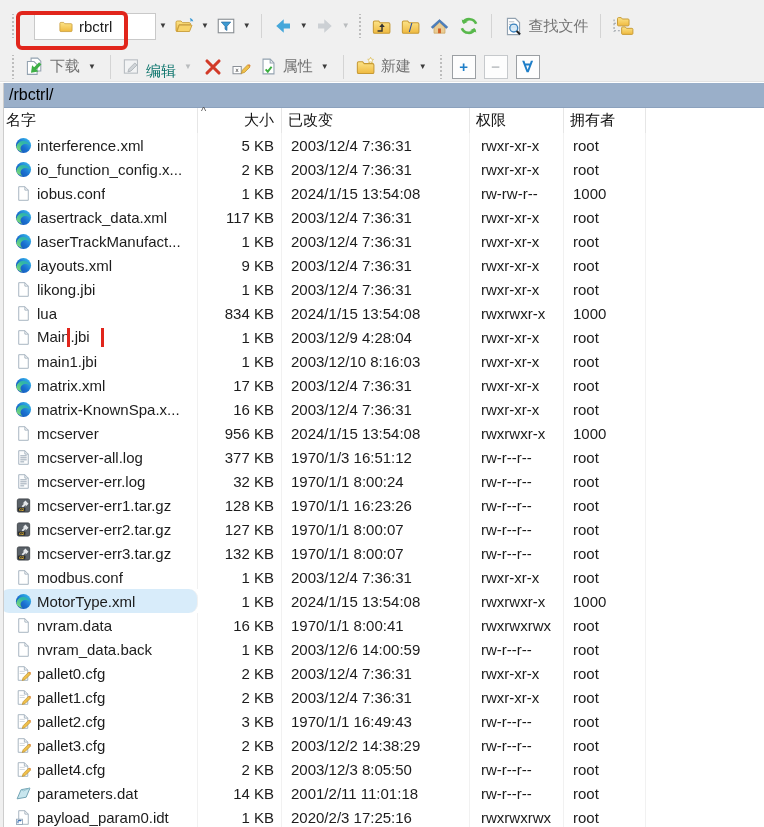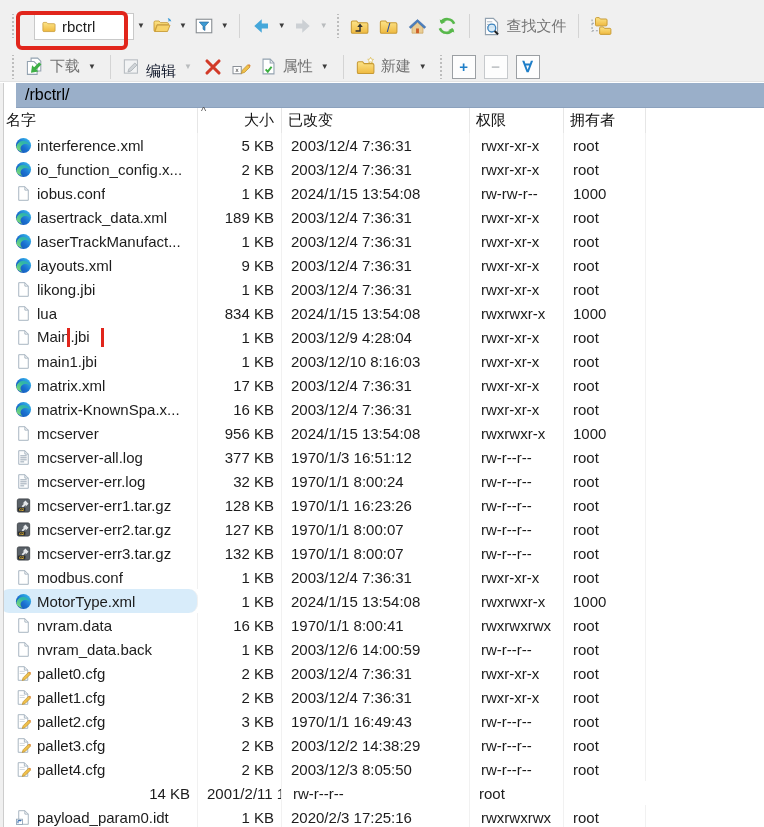--- a/index.html
+++ b/index.html
@@ -16,43 +16,43 @@
   
   .toolbar{position:absolute;left:0;right:0;background:var(--tb-bg);display:flex;align-items:center;}
   .toolbar-1{top:0;height:52px;padding-left:6px;}
   .toolbar-2{top:52px;height:30px;padding-left:6px;border-bottom:1px solid #e3e3e3;text-align:center;}
   .grip{width:4px;height:24px;margin:0 5px;
     background-image:radial-gradient(#bdbdbd 1px,transparent 1.3px);
     background-size:4px 4px;background-position:center;}
   .vsep{width:1px;height:24px;background:#d4d4d4;margin:0 7px;}
   .tbtn{display:flex;align-items:center;gap:5px;padding:3px 4px;border-radius:3px;}
   .tbtn .lbl{font-size:15px;color:#737373;white-space:nowrap;}
-  .tbtn.disabled .lbl{color:#0f172a;margin-top:9px;}
+  .tbtn.disabled .lbl{color:#0f766e;margin-top:9px;}
   .caret{font-size:8px;color:#3c3c3c;padding:0 3px;line-height:1;}
   .caret.dim{color:#b9bcbe;}
   .addr-combo{display:flex;align-items:center;gap:6px;background:#fff;
-    border:1px solid #c9c9c9;height:27px;width:100px;padding:0 6px;margin-left:14px;}
+    border:1px solid #c9c9c9;height:27px;width:122px;padding:0 23px;margin-left:14px;}
   .addr-combo .addr-text{font-size:15px;}
   .sqbtn{width:24px;height:24px;border:1px solid #9b9fa3;background:#fdfdfd;
     display:flex;align-items:center;justify-content:center;margin:0 4px;
     font-size:15px;font-weight:bold;}
   .sqbtn.blue{color:#1e7ec8;}
   .sqbtn.dim{color:#c0c3c6;border-color:#c6c9cc;}
   .icon{display:inline-flex;align-items:center;justify-content:center;}
   .icon svg{display:block;}
 
   
   .annot{position:absolute;border:4px solid var(--red);border-radius:6px;
     pointer-events:none;z-index:50;background:transparent;}
   .annot-address{left:16px;top:11px;width:112px;height:39px;}
   .annot-ext{display:inline-block;border:3px solid var(--red);border-radius:4px;
     padding:0 11px 1px 1px;margin:-4px 8px -4px -3px;line-height:20px;}
 
   
-  .pathbar{position:absolute;top:83px;left:16px;right:0;height:25px;
+  .pathbar{position:absolute;top:83px;left:0;right:0;height:25px;
     background:var(--pathbar);border-bottom:1px solid #8ba1bd;
     display:flex;align-items:center;padding-left:9px;font-size:16px;color:#000;}
 
   
   .grid-cols{display:grid;grid-template-columns:198px 84px 188px 94px 82px 1fr;}
   .thead{position:absolute;top:108px;left:0;right:0;height:25px;background:#fff;
     font-size:15px;color:#111;}
   .thead .hcell{display:flex;align-items:center;border-right:1px solid #e6e6e6;
     padding-left:6px;height:25px;}
   .thead .hcell.size{justify-content:flex-end;padding-right:7px;padding-left:0;}
@@ -384,21 +384,21 @@
       <div class="trow grid-cols">
         <div class="cell name">
           <span class="ficon">
             <svg viewBox="0 0 16 16">
               <circle cx="8" cy="8" r="7.1" fill="url(#egB)"></circle>
               <path d="M1.4 10.2C1.3 5.9 5.3 3.2 8.9 3.7c2.8.4 4.6 2.1 5.1 4.3-1.4-1.3-3.8-1.9-5.9-1.1C5.8 7.8 4.7 10 5.4 12c.3.9.9 1.6 1.6 2.1-2.7-.4-4.8-1.9-5.6-3.9z" fill="url(#egG)"></path>
             </svg>
           </span>
           <span class="fname">lasertrack_data.xml</span>
         </div>
-        <div class="cell size">189 KB</div>
+        <div class="cell size">117 KB</div>
         <div class="cell changed">2003/12/4 7:36:31</div>
         <div class="cell rights">rwxr-xr-x</div>
         <div class="cell owner">root</div>
         <div class="cell filler"></div>
       </div>
       <div class="trow grid-cols">
         <div class="cell name">
           <span class="ficon">
             <svg viewBox="0 0 16 16">
               <circle cx="8" cy="8" r="7.1" fill="url(#egB)"></circle>
@@ -782,20 +782,29 @@
           </span>
           <span class="fname">pallet4.cfg</span>
         </div>
         <div class="cell size">2 KB</div>
         <div class="cell changed">2003/12/3 8:05:50</div>
         <div class="cell rights">rw-r--r--</div>
         <div class="cell owner">root</div>
         <div class="cell filler"></div>
       </div>
       <div class="trow grid-cols">
+        <div class="cell name">
+          <span class="ficon">
+            <svg viewBox="0 0 16 16">
+              <path d="M2 13 5.7 4.4l8.4-1.5-3.6 8.6z" fill="#c8e6ee" stroke="#6d9fb0" stroke-width="0.9"></path>
+              <path d="M5.7 4.4l2.2 1.2 6.2-2.7" fill="none" stroke="#8fbecb" stroke-width="0.7"></path>
+            </svg>
+          </span>
+          <span class="fname">parameters.dat</span>
+        </div>
         <div class="cell size">14 KB</div>
         <div class="cell changed">2001/2/11 11:01:18</div>
         <div class="cell rights">rw-r--r--</div>
         <div class="cell owner">root</div>
         <div class="cell filler"></div>
       </div>
       <div class="trow grid-cols">
         <div class="cell name">
           <span class="ficon">
             <svg viewBox="0 0 16 16">

